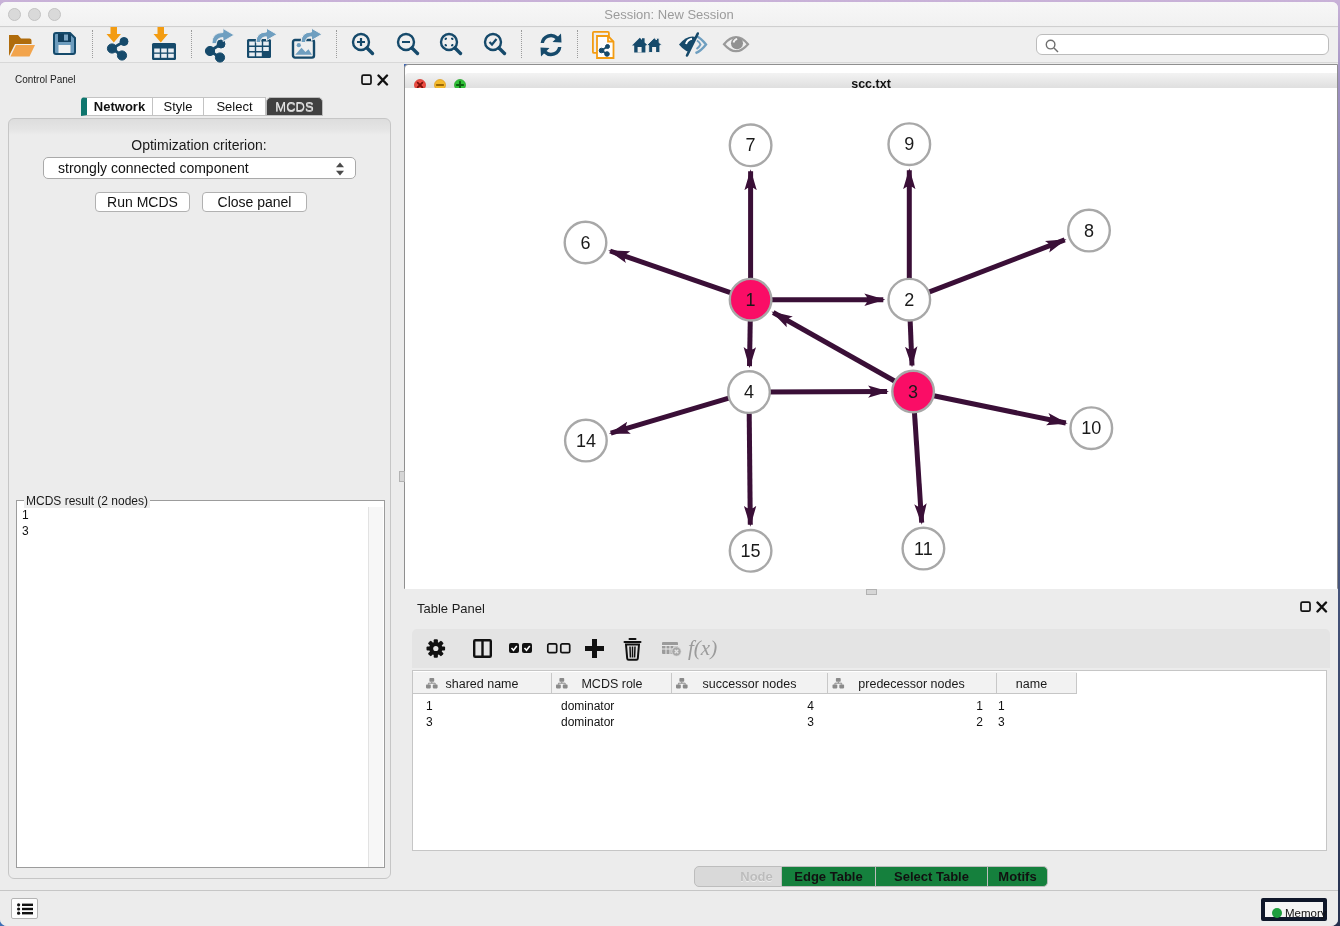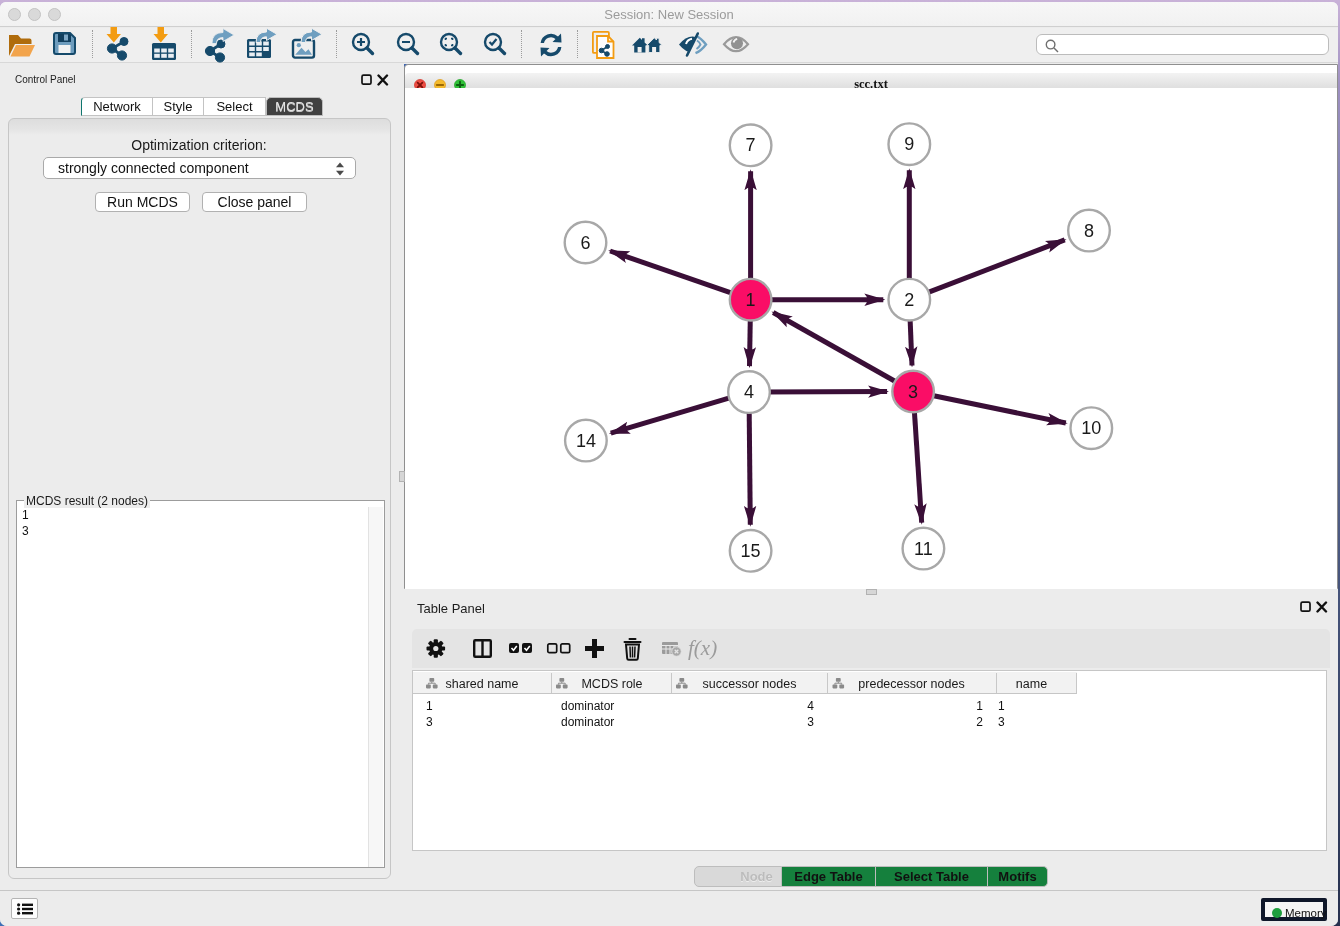--- a/index.html
+++ b/index.html
@@ -21,21 +21,21 @@
 .tsep { position:absolute; top:2px; height:28px; width:0;
   border-left:1px dotted #9c9c9c; }
 #searchbox { position:absolute; left:1036px; top:6px; width:293px; height:21px;
   background:#fff; border:1px solid #bcbcbc; border-radius:6px; }
 
 #cpanel { position:absolute; left:0; top:61px; width:398px; height:829px; background:#ececec; }
 #cphead { position:absolute; left:15px; top:11px; font-size:10px; color:#1d1d1d; }
 .tabrow { position:absolute; display:flex; }
 .tab { font-size:13px; color:#111; background:#fff; border:1px solid #c3c3c3;
   border-left:none; height:19px; line-height:18px; text-align:center; }
-.tab.first { border-left:1px solid #0f766e; border-radius:4px 0 0 0; }
+.tab.first { border-left:6px solid #0f766e; border-radius:4px 0 0 0;font-weight:bold; }
 .tab.sel { background:#404040; border:1px solid #bdbdbd; color:#e2e2e2;
   text-shadow:0 1px 0 #c4c4c4; border-radius:5px 5px 0 0; }
 #cptabpanel { position:absolute; left:8px; top:55px; width:383px; height:761px;
   background:linear-gradient(#dddddd 0px,#e4e4e4 10px,#ececec 16px);
   border:1px solid #c6c6c6; border-radius:6px; }
 #optlabel { position:absolute; left:0; top:74px; width:100%; text-align:center;
   font-size:14px; color:#1a1a1a; }
 #dropdown { position:absolute; left:43px; top:94px; width:313px; height:22px;
   background:#fff; border:1px solid #a9a9a9; border-radius:5px;
   font-size:14px; color:#111; line-height:21px; padding-left:14px; }
@@ -47,21 +47,21 @@
 #fslegend { position:absolute; left:7px; top:-7px; background:#ececec;
   font-size:12px; color:#1a1a1a; padding:0 2px; }
 #fstext { position:absolute; left:5px; top:6px; font-size:12px; color:#111; line-height:16px; }
 #fsscroll { position:absolute; right:1px; top:6px; width:15px; height:360px;
   background:#f7f7f7; border-left:1px solid #e2e2e2; }
 
 #netwin { position:absolute; left:404px; top:62px; width:934px; height:525px;
   border:1px solid #8f8f8f; border-radius:4px 0 0 0; background:#fff; }
 #nettitle { position:absolute; left:0; top:8px; width:100%; height:22px;
   background:linear-gradient(#f3f3f3,#d7d7d7); border-bottom:1px solid #a2a2a2;
-  border-radius:4px 0 0 0;font-family:Liberation Serif, serif; }
+  border-radius:4px 0 0 0; }
 #nettext { position:absolute; top:4px; left:0; width:100%; text-align:center;
   font-size:12.5px; font-weight:bold; color:#111; }
 #canvas { position:absolute; left:0; top:23px; width:932px; height:501px; background:#fff; }
 
 #tpanel { position:absolute; left:404px; top:595px; width:934px; height:293px; background:#ececec; }
 #tphead { position:absolute; left:13px; top:4px; font-size:13px; color:#1d1d1d; }
 #ttoolbar { position:absolute; left:8px; top:32px; width:918px; height:39px;
   background:#e4e4e4; border-radius:5px 5px 0 0; }
 #ttable { position:absolute; left:8px; top:73px; width:915px; height:181px;
   background:#fff; border:1px solid #c6c6c6; }

